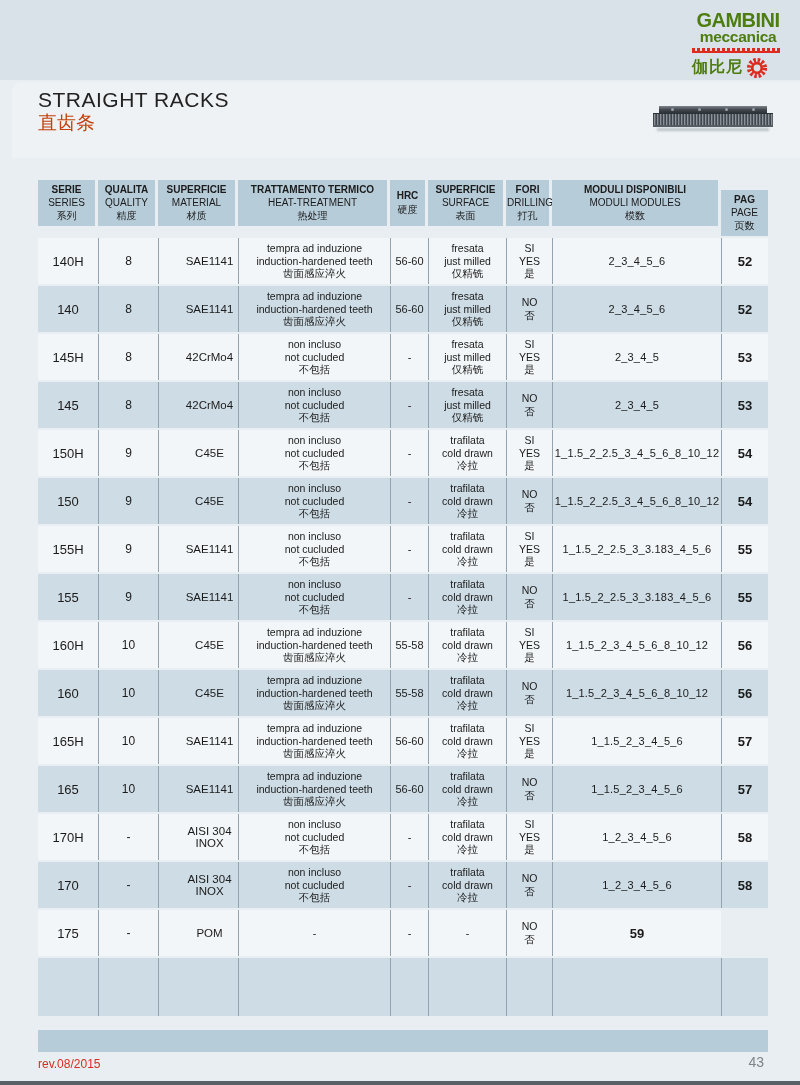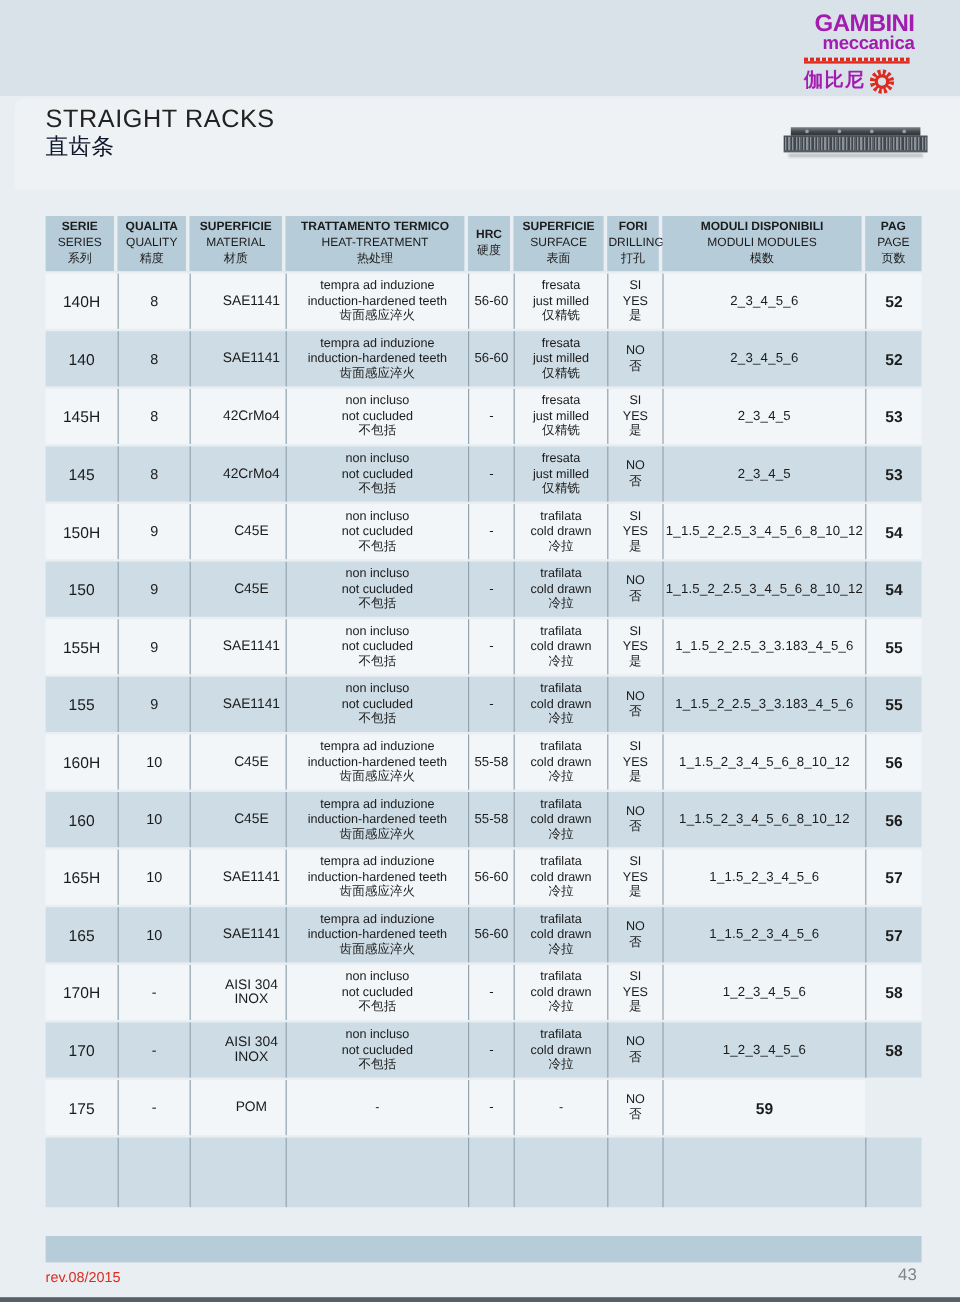--- a/index.html
+++ b/index.html
@@ -3,55 +3,55 @@
 <meta charset="utf-8">
 <style>
   * { margin:0; padding:0; box-sizing:border-box; }
   html,body { width:800px; }
   body { font-family:"Liberation Sans", sans-serif; color:#1b1b1b; }
   .sheet { position:relative; width:800px; height:1085px; background:#d9e2e9; overflow:hidden; }
   .content-panel { position:absolute; left:0; top:80px; width:800px; height:1005px; background:#e9eef2; }
   .title-strip { position:absolute; left:12px; top:82px; width:788px; height:76px; background:#eff2f5; border-top-left-radius:9px; }
 
   
-  .logo { position:absolute; top:10px; right:38px; width:92px; text-align:right; color:#a21caf; }
+  .logo { position:absolute; top:10px; right:16px; width:92px; text-align:center; color:#4d7c0f; }
   .logo-line1 { font-size:20px; font-weight:bold; letter-spacing:-0.5px; line-height:1; }
   .logo-line2 { font-size:15.5px; font-weight:bold; letter-spacing:-0.3px; line-height:1; margin-top:-1px; }
   .logo-rack-bar { margin-top:3px; height:5px; width:88px;
     background:repeating-linear-gradient(90deg,#dd2b20 0 3px, rgba(0,0,0,0) 3px 5px);
     border-bottom:2px solid #dd2b20; }
   .logo-cn-row { display:flex; align-items:center; gap:3px; margin-top:4px; }
   .logo-cn { font-size:16px; font-weight:bold; letter-spacing:1px; }
   .logo-gear { width:22px; height:22px; }
 
   
   .titles { position:absolute; left:38px; top:88px; }
   .title-en { font-size:21px; letter-spacing:0.5px; color:#222; line-height:1.15; }
-  .title-cn { font-size:19px; color:#0f172a; line-height:1.2; }
+  .title-cn { font-size:19px; color:#c2410c; line-height:1.2; }
   .title-index { font-size:20px; color:#dd2b20; line-height:1.2; }
 
   
   .rack-photo { position:absolute; left:653px; top:104px; width:120px; height:28px; }
   .rack-top-bar { position:absolute; left:6px; top:2px; width:108px; height:7px;
     background:linear-gradient(#7e858b, #3f454b 55%, #2e3338);
     display:flex; justify-content:space-around; align-items:center; }
   .rack-hole { width:3px; height:3px; border-radius:50%; background:#9aa1a7; }
   .rack-teeth { position:absolute; left:0; top:9px; width:120px; height:14px;
     background:repeating-linear-gradient(90deg,#41474d 0 1px,#8b9299 1px 2px,#5c636a 2px 3px);
     border-top:1px solid #2c3136; border-bottom:2px solid #565d63; }
   .rack-shadow { position:absolute; left:4px; top:24px; width:112px; height:3px;
     background:rgba(90,105,115,0.35); filter:blur(1px); }
 
   
   .table { position:absolute; left:38px; top:180px; width:730px; }
   .grid-row { display:grid; grid-template-columns:60px 60px 80px 152px 38px 78px 46px 169px 47px; }
   .thead { margin-bottom:2px; }
   .th { background:#b7ccd9; height:46px; display:flex; flex-direction:column; justify-content:center;
     text-align:center; border-right:3px solid #e9eef2; padding:1px 1px; }
-  .th:last-child { border-right:none; }
+  .th:last-child { border-right:none;margin-top:10px; }
   .th .it { display:block; font-weight:bold; font-size:10px; line-height:1.25; letter-spacing:0; }
   .th .en { display:block; font-size:10px; line-height:1.25; }
   .th .cn { display:block; font-size:10px; line-height:1.3; }
 
   .row { height:46px; margin-bottom:2px; }
   .row:nth-child(odd) .cell { background:#f3f6f8; }
   .row:nth-child(even) .cell { background:#cddce5; }
   .row:last-child { height:58px; }
   .row:last-child .cell { height:58px; }
   .cell { height:46px; display:flex; flex-direction:column; justify-content:center; align-items:center;

